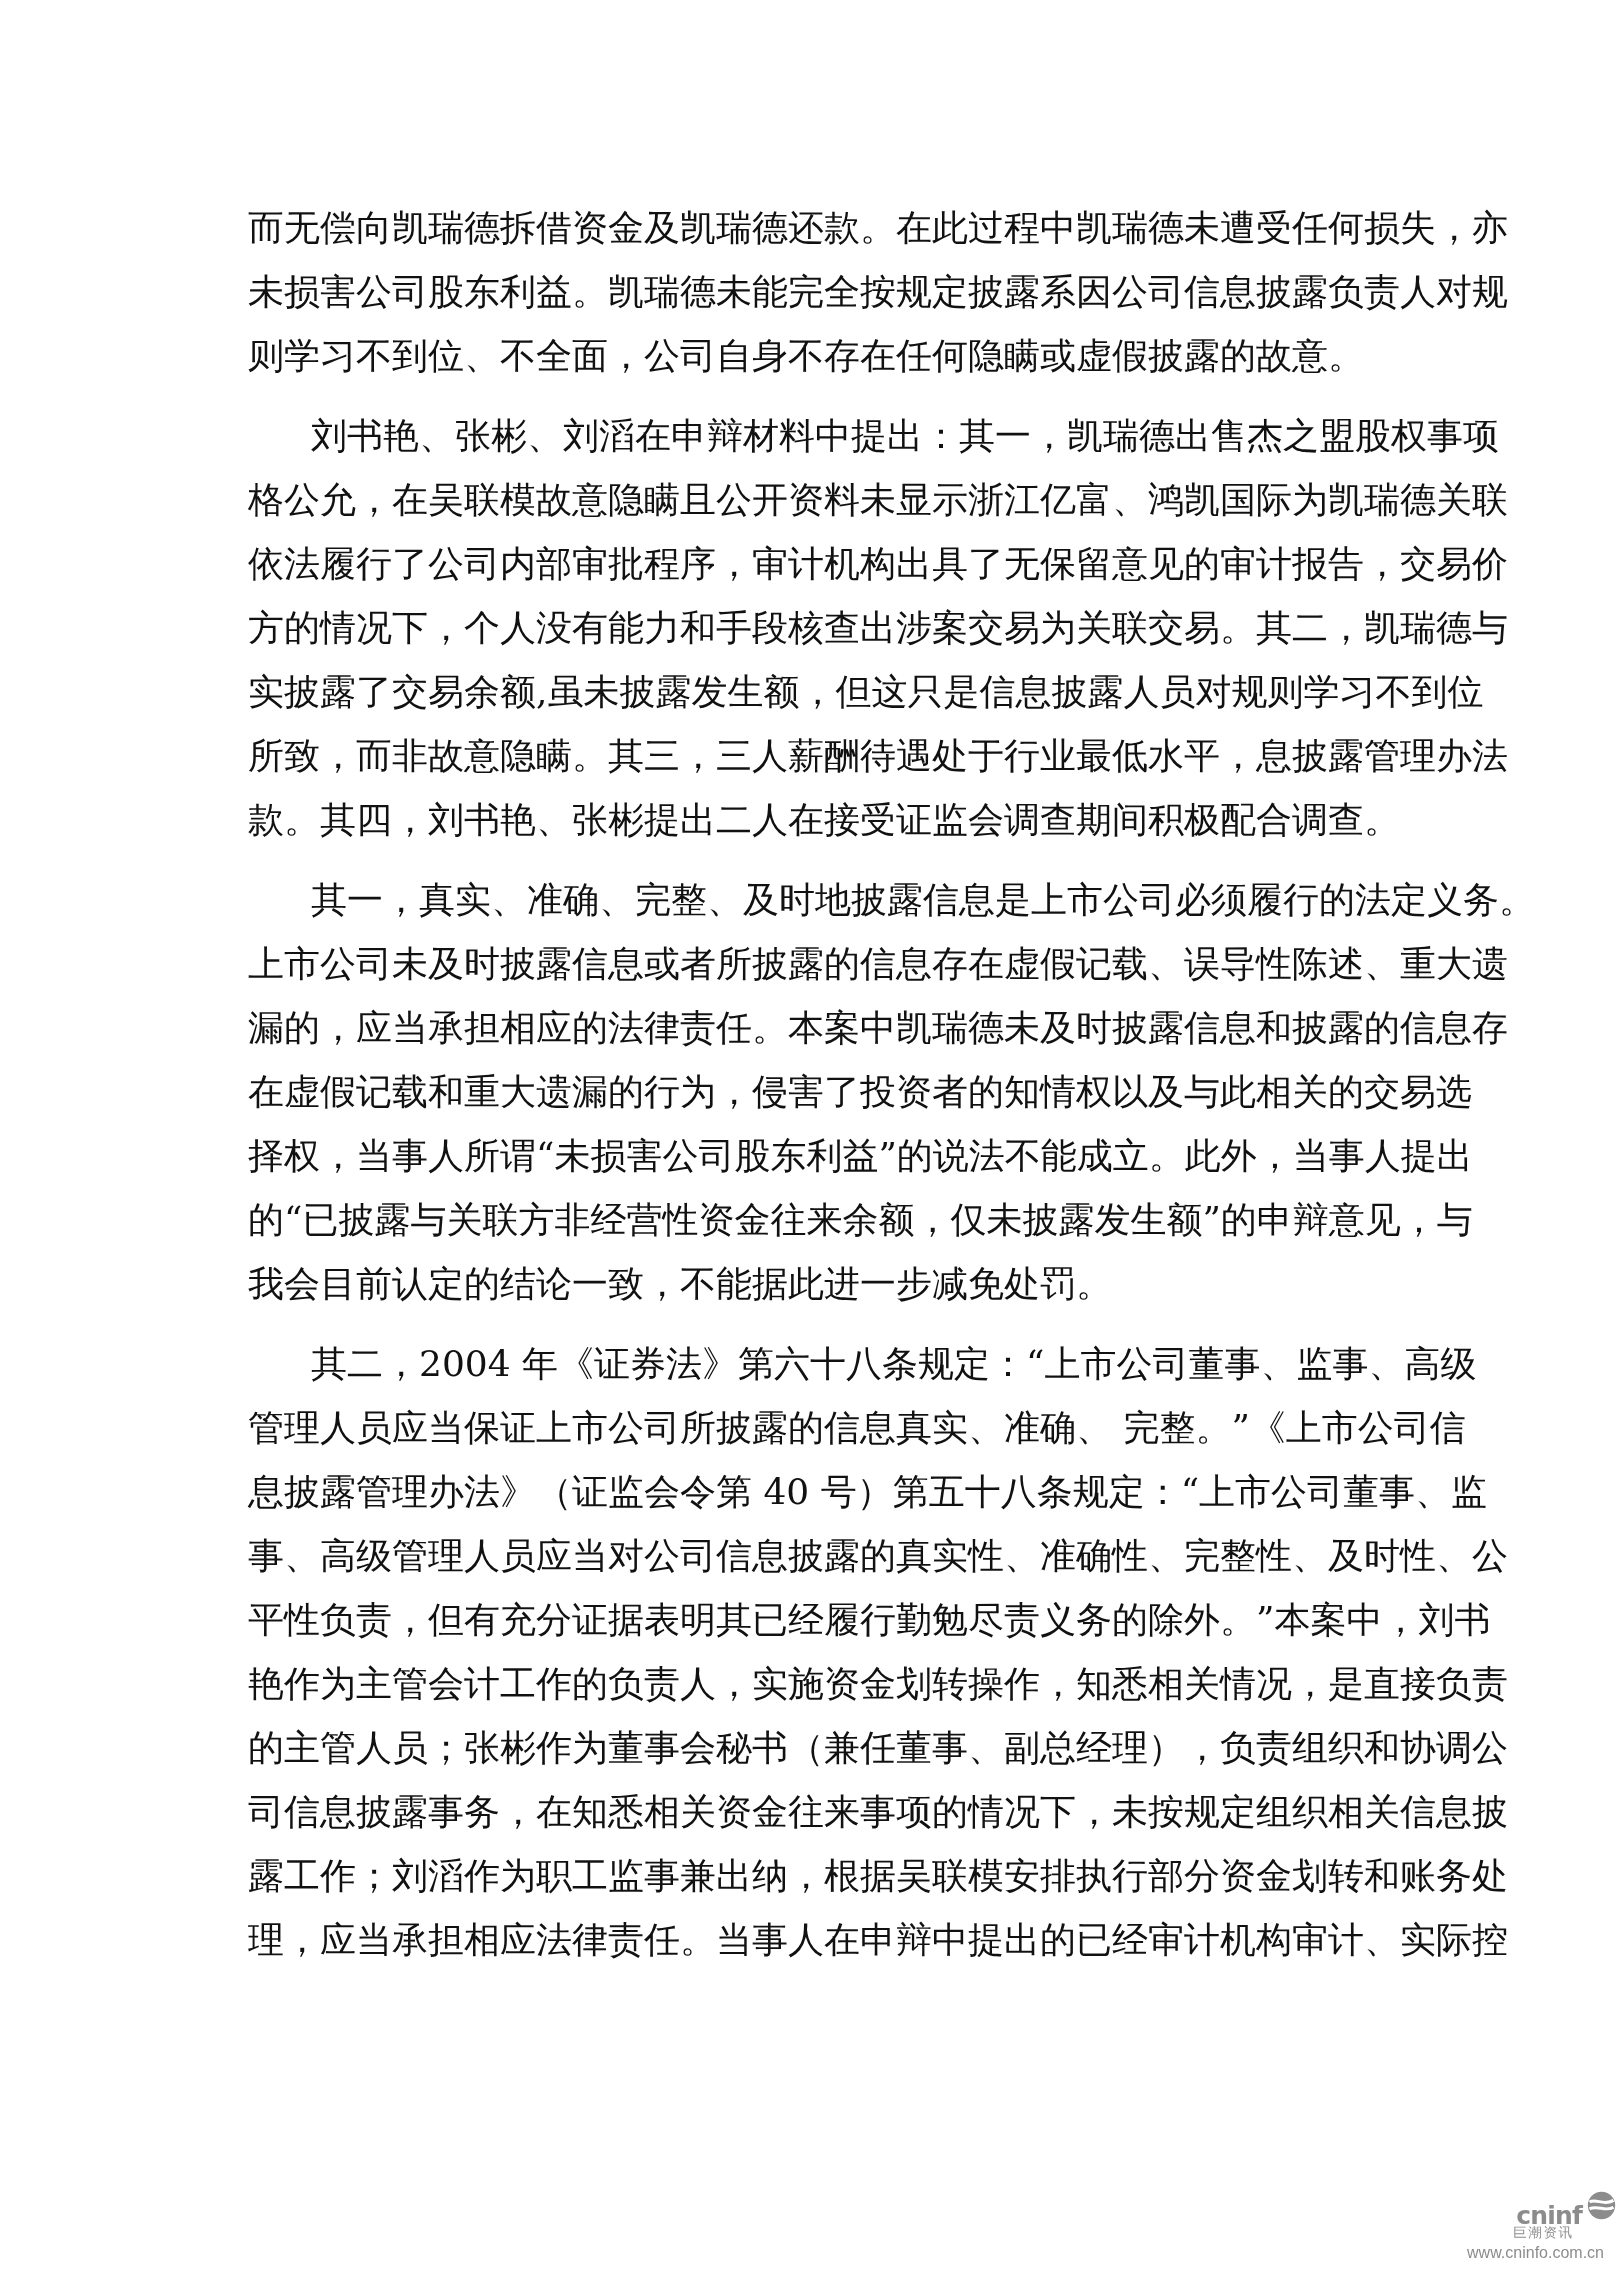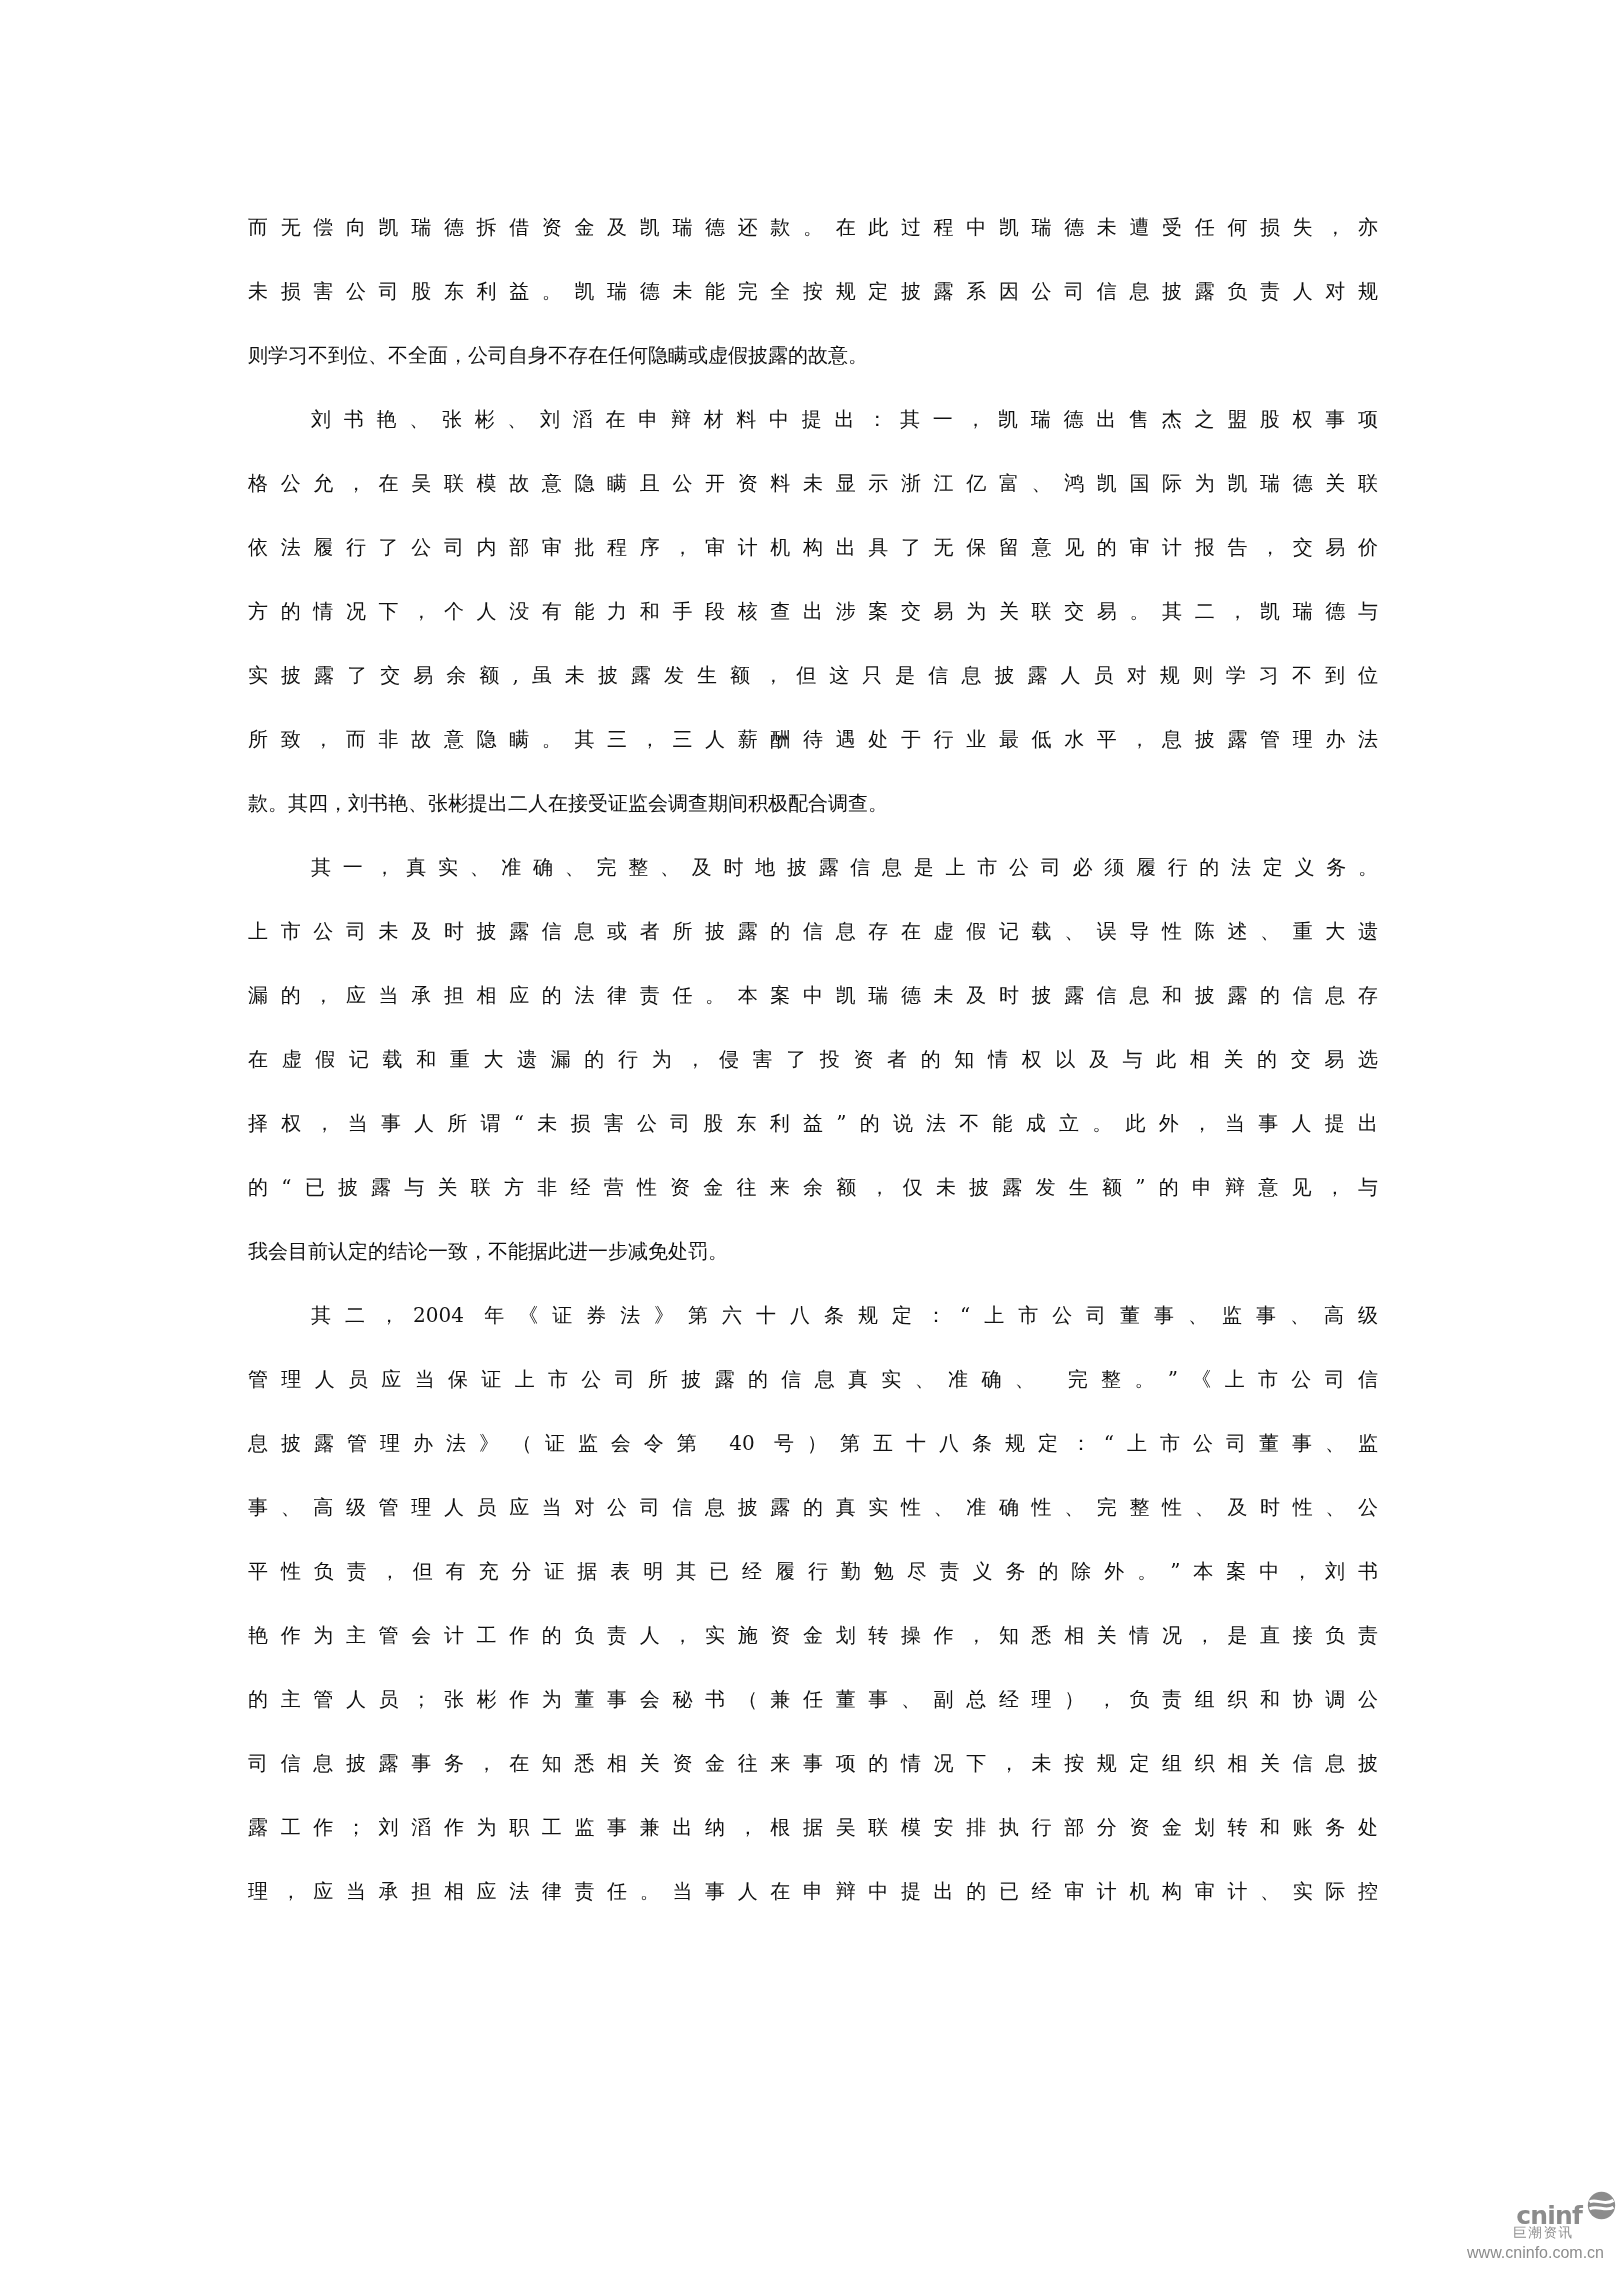--- a/index.html
+++ b/index.html
@@ -1,28 +1,28 @@
 <!DOCTYPE html>
 <html style="font-size:13.5px"><head>
 <meta charset="utf-8">
 <style>
   html, body { margin: 0; padding: 0; background: #ffffff; }
   body { width: 1623px; height: 2295px; position: relative; overflow: hidden; }
   .page { position: absolute; left: 0; top: 0; width: 1623px; height: 2295px; background: #fff; }
   .body-text {
     position: absolute; left: 248px; top: 207px; width: 1130px;
     font-family: "DejaVu Serif", "Liberation Serif", serif;
-    font-size: 20px; color: #111;
+    font-size: 36px; color: #111;
   }
   .line {
     display: block; height: 64px; line-height: 41px;
     text-align: justify; text-align-last: justify; white-space: nowrap;
   }
   .line.last { text-align-last: left; }
-  .line.indent { padding-left: 63px; }
+  .line.indent { padding-left: 63px; margin-top: 16px; }
   .logo { position: absolute; left: 1464px; top: 2190px; width: 152px; height: 85px; color: #8a8a8a; }
   .logo-top { position: absolute; right: 0; top: 0; height: 30px; display: flex; align-items: center; }
   .logo-word { font-family: "DejaVu Sans", sans-serif; font-weight: bold; font-size: 25px; letter-spacing: -0.8px; color: #8c8c8c; margin-top: 20px; }
   .logo-mark { margin-left: 5px; width: 29px; height: 29px; }
   .logo-cn { position: absolute; left: 49px; top: 34px; font-family: "DejaVu Sans", sans-serif; font-size: 13.5px; color: #8c8c8c; letter-spacing: 1.7px; }
   .logo-url { position: absolute; right: 12px; top: 54px; font-family: "Liberation Sans", sans-serif; font-size: 16px; color: #8c8c8c; }
 </style>
 </head>
 <body>
 

